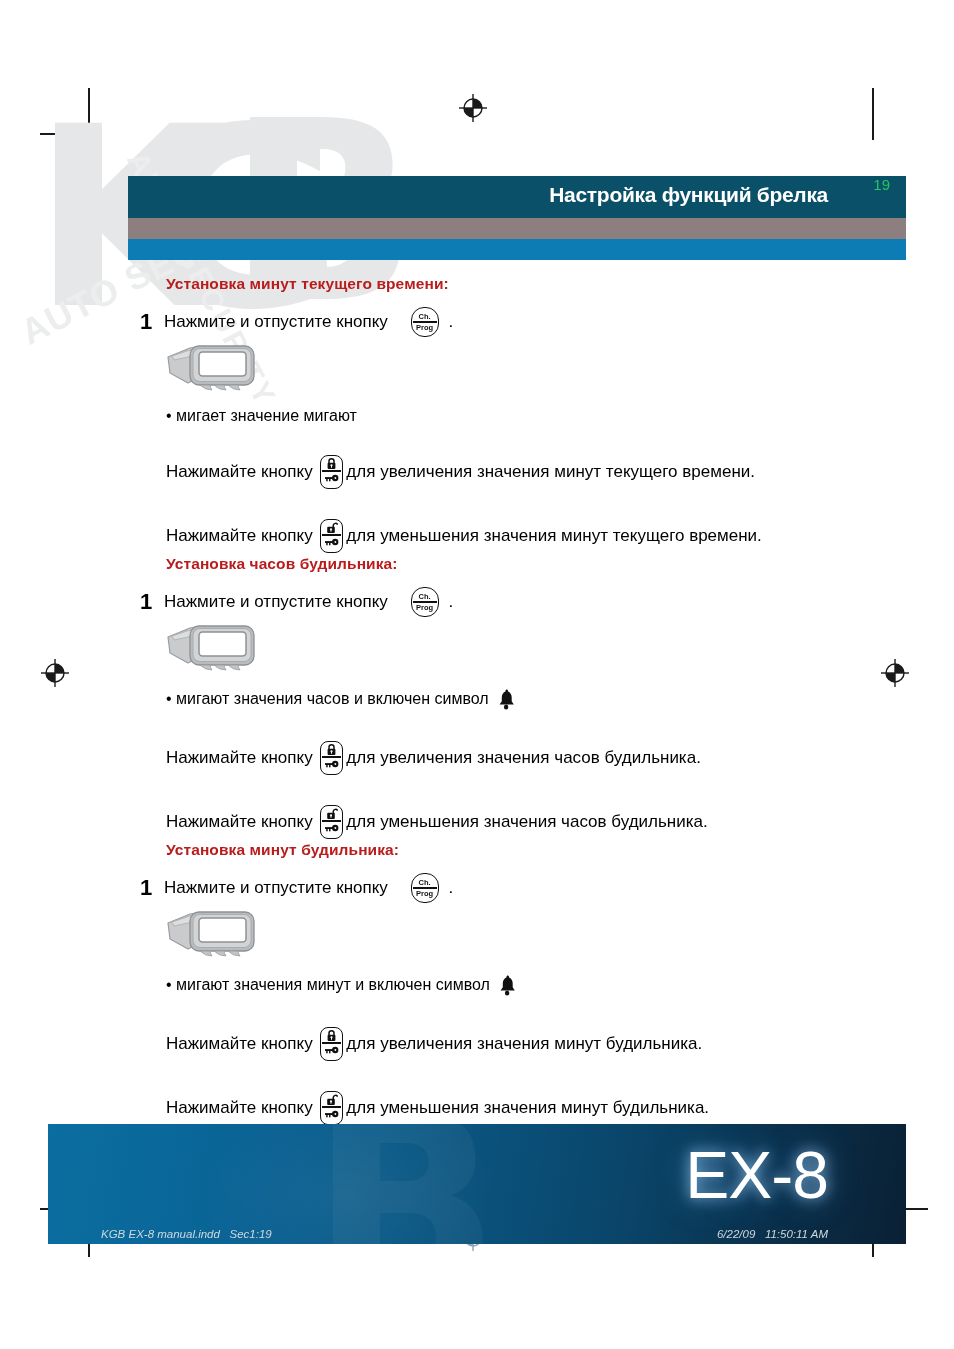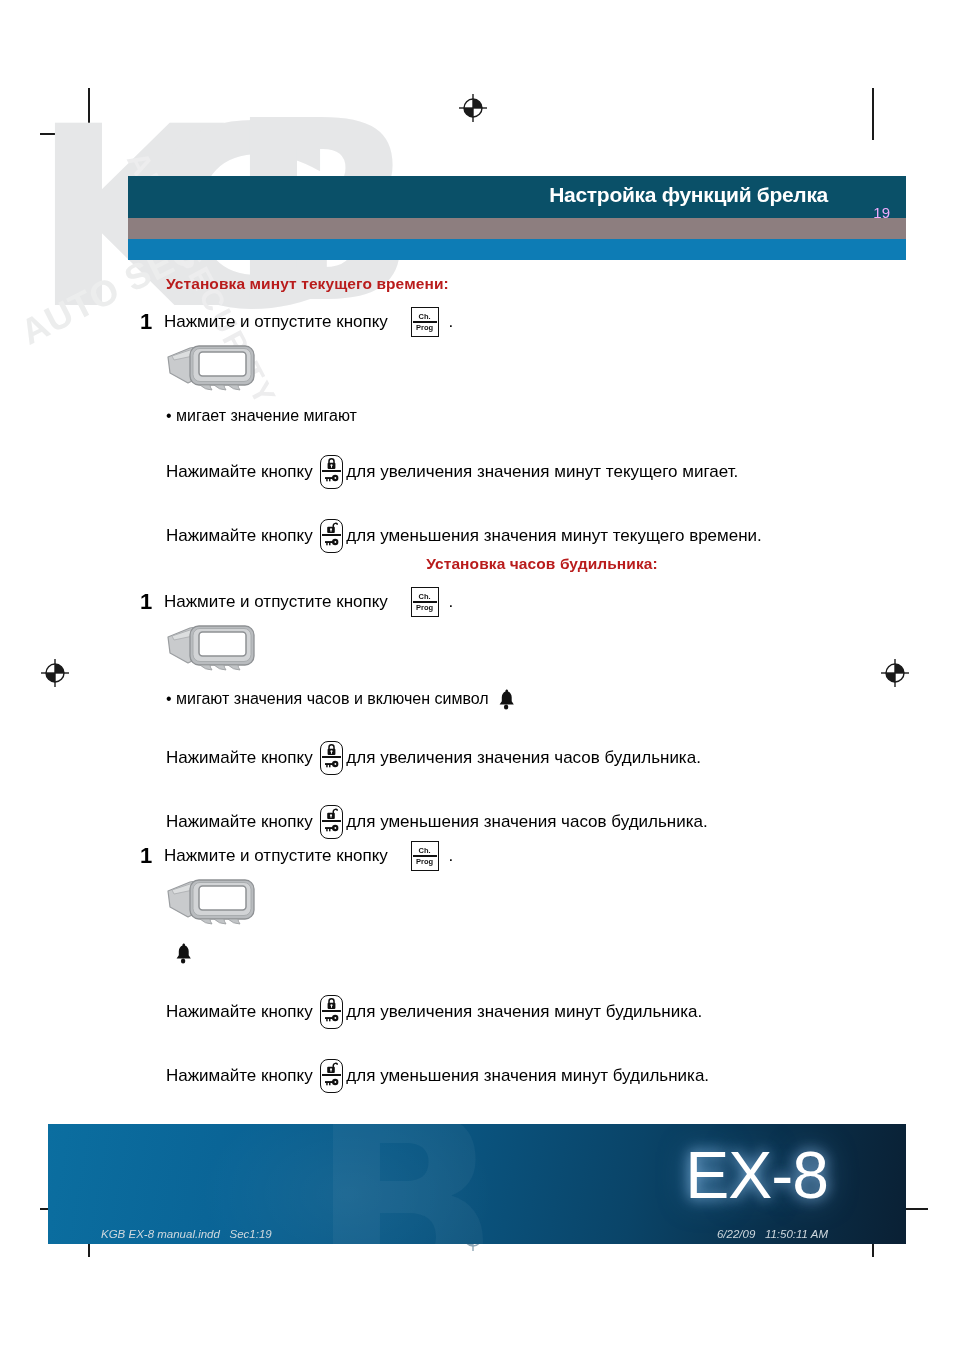--- a/index.html
+++ b/index.html
@@ -53,33 +53,33 @@
   .bar-top{top:0;height:52px;background:#0a5068;}
   .bar-mid{top:42px;height:21px;background:#8d7e7f;}
   .bar-bot{top:63px;height:21px;background:#0d7cb5;}
   #header-title{
     position:absolute;right:78px;top:7px;
     color:#ffffff;font-size:21px;font-weight:bold;
     font-family:"Liberation Sans", sans-serif;
     letter-spacing:-0.3px;white-space:nowrap;
   }
   #header-page{
-    position:absolute;right:16px;top:28px;
-    color:#f0abfc;font-size:15px;font-weight:normal;
+    position:absolute;right:16px;top:0;
+    color:#22c55e;font-size:15px;font-weight:normal;
   }
 
   
   #content{position:absolute;left:128px;top:275px;width:790px;}
 
   .section{margin-bottom:2px;}
   .sec-head{
     color:#b91c1c;font-size:15.5px;font-weight:bold;
     margin:0 0 14px 38px;letter-spacing:0.1px;
   }
-  .sec-head.spaced{text-align:center;}
+  .sec-head.spaced{}
 
   .step{display:flex;align-items:flex-start;margin:0 0 2px 0;}
   .step-num{
     width:24px;flex:0 0 24px;text-align:left;
     font-size:22px;font-weight:bold;color:#000;
     line-height:1.35;margin-left:12px;
   }
   .step-text{
     font-size:17px;color:#000;line-height:1.35;
     display:flex;align-items:center;flex-wrap:wrap;gap:8px;
@@ -91,21 +91,21 @@
   .para.gap{margin-top:30px;}
   .bullet{
     font-size:16px;color:#000;margin:0 0 0 38px;
     display:flex;align-items:center;
   }
   .bullet.gap{margin-top:16px;}
 
   
   .btn-chprog{
     display:inline-block;width:26px;height:28px;
-    border:1.4px solid #111;border-radius:0;
+    border:1.4px solid #111;border-radius:13px;
     margin:0 2px;vertical-align:middle;position:relative;
     background:#fff;
     text-decoration:underline;
   }
   .btn-chprog .l1,.btn-chprog .l2{
     position:absolute;left:0;width:100%;text-align:center;
     font-size:7.5px;font-weight:bold;color:#111;
     font-family:"Liberation Sans", sans-serif;line-height:1;
   }
   .btn-chprog .l1{top:5px;}
@@ -286,21 +286,21 @@
           <span class="bot-ico">
             <svg width="15" height="11" viewBox="0 0 15 11" aria-hidden="true">
               <circle cx="11.2" cy="5" r="3.2" fill="#111"></circle>
               <circle cx="11.2" cy="5" r="1.1" fill="#fff"></circle>
               <rect x="1" y="4.1" width="9.5" height="1.9" fill="#111"></rect>
               <rect x="2.2" y="5.9" width="1.5" height="2.4" fill="#111"></rect>
               <rect x="5" y="5.9" width="1.5" height="2.4" fill="#111"></rect>
             </svg>
           </span>
         </span>
-        <span>для увеличения значения минут текущего мигает.</span>
+        <span>для увеличения значения минут текущего времени.</span>
       </div>
 
       <div class="para gap">
         <span>Нажимайте кнопку</span>&nbsp;
         <span class="btn-lock">
           <span class="top-ico">
             <svg width="13" height="13" viewBox="0 0 13 13" aria-hidden="true">
               <path d="M8.3 6 L8.3 4.2 a2.3 2.3 0 0 1 4.3 -0.6" fill="none" stroke="#111" stroke-width="1.5"></path>
               <rect x="2.2" y="5.8" width="7.6" height="6.2" rx="1" fill="#111"></rect>
               <circle cx="6" cy="8.3" r="1.1" fill="#fff"></circle>
@@ -406,20 +406,21 @@
               <rect x="2.2" y="5.9" width="1.5" height="2.4" fill="#111"></rect>
               <rect x="5" y="5.9" width="1.5" height="2.4" fill="#111"></rect>
             </svg>
           </span>
         </span>
         <span>для уменьшения значения часов будильника.</span>
       </div>
     </div>
 
     <div class="section">
+      <div class="sec-head spaced">Установка минут будильника:</div>
 
       <div class="step">
         <div class="step-num">1</div>
         <div class="step-text">
           <span>Нажмите и отпустите кнопку</span>&nbsp;
           <span class="btn-chprog">
             <span class="l1">Ch.</span>
             <span class="divider"></span>
             <span class="l2">Prog</span>
           </span>
@@ -434,20 +435,21 @@
           <rect x="24" y="3" width="64" height="39" rx="9" ry="9" fill="#b9bcbf" stroke="#8e9194" stroke-width="1.3"></rect>
           <rect x="27" y="5.5" width="58" height="33" rx="7" ry="7" fill="#d2d4d6" stroke="#a6a9ab" stroke-width="0.9"></rect>
           <rect x="33" y="9" width="47" height="24" rx="3.5" ry="3.5" fill="#ffffff" stroke="#8e9194" stroke-width="1.5"></rect>
           <path d="M34 42 q5 5 12 5 q-2 -3 -2 -5 Z" fill="#c2c5c7" stroke="#9a9da0" stroke-width="0.8"></path>
           <path d="M48 42 q5 5 12 5 q-2 -3 -2 -5 Z" fill="#c2c5c7" stroke="#9a9da0" stroke-width="0.8"></path>
           <path d="M62 42 q5 5 12 5 q-2 -3 -2 -5 Z" fill="#c2c5c7" stroke="#9a9da0" stroke-width="0.8"></path>
         </svg>
       </div>
 
       <div class="bullet gap">
+        <span>• мигают значения минут и включен символ</span>
         <span class="bell">
           <svg width="22" height="24" viewBox="0 0 22 24" aria-hidden="true">
             <path d="M11 2.5 c-0.9 0 -1.6 0.7 -1.6 1.6 c0 0.2 0 0.4 0.1 0.5 C7.3 5.4 5.8 7.6 5.8 10.2 L5.8 14.2 L3.6 17.6 L17.8 17.6 L15.7 14.2 L15.7 10.2 c0 -2.6 -1.5 -4.8 -3.7 -5.6 c0.1 -0.1 0.1 -0.3 0.1 -0.5 c0 -0.9 -0.7 -1.6 -1.6 -1.6 Z" fill="#111"></path>
             <ellipse cx="10.1" cy="20" rx="2.2" ry="2.5" fill="#111"></ellipse>
           </svg>
         </span>
       </div>
 
       <div class="para gap">
         <span>Нажимайте кнопку</span>&nbsp;

